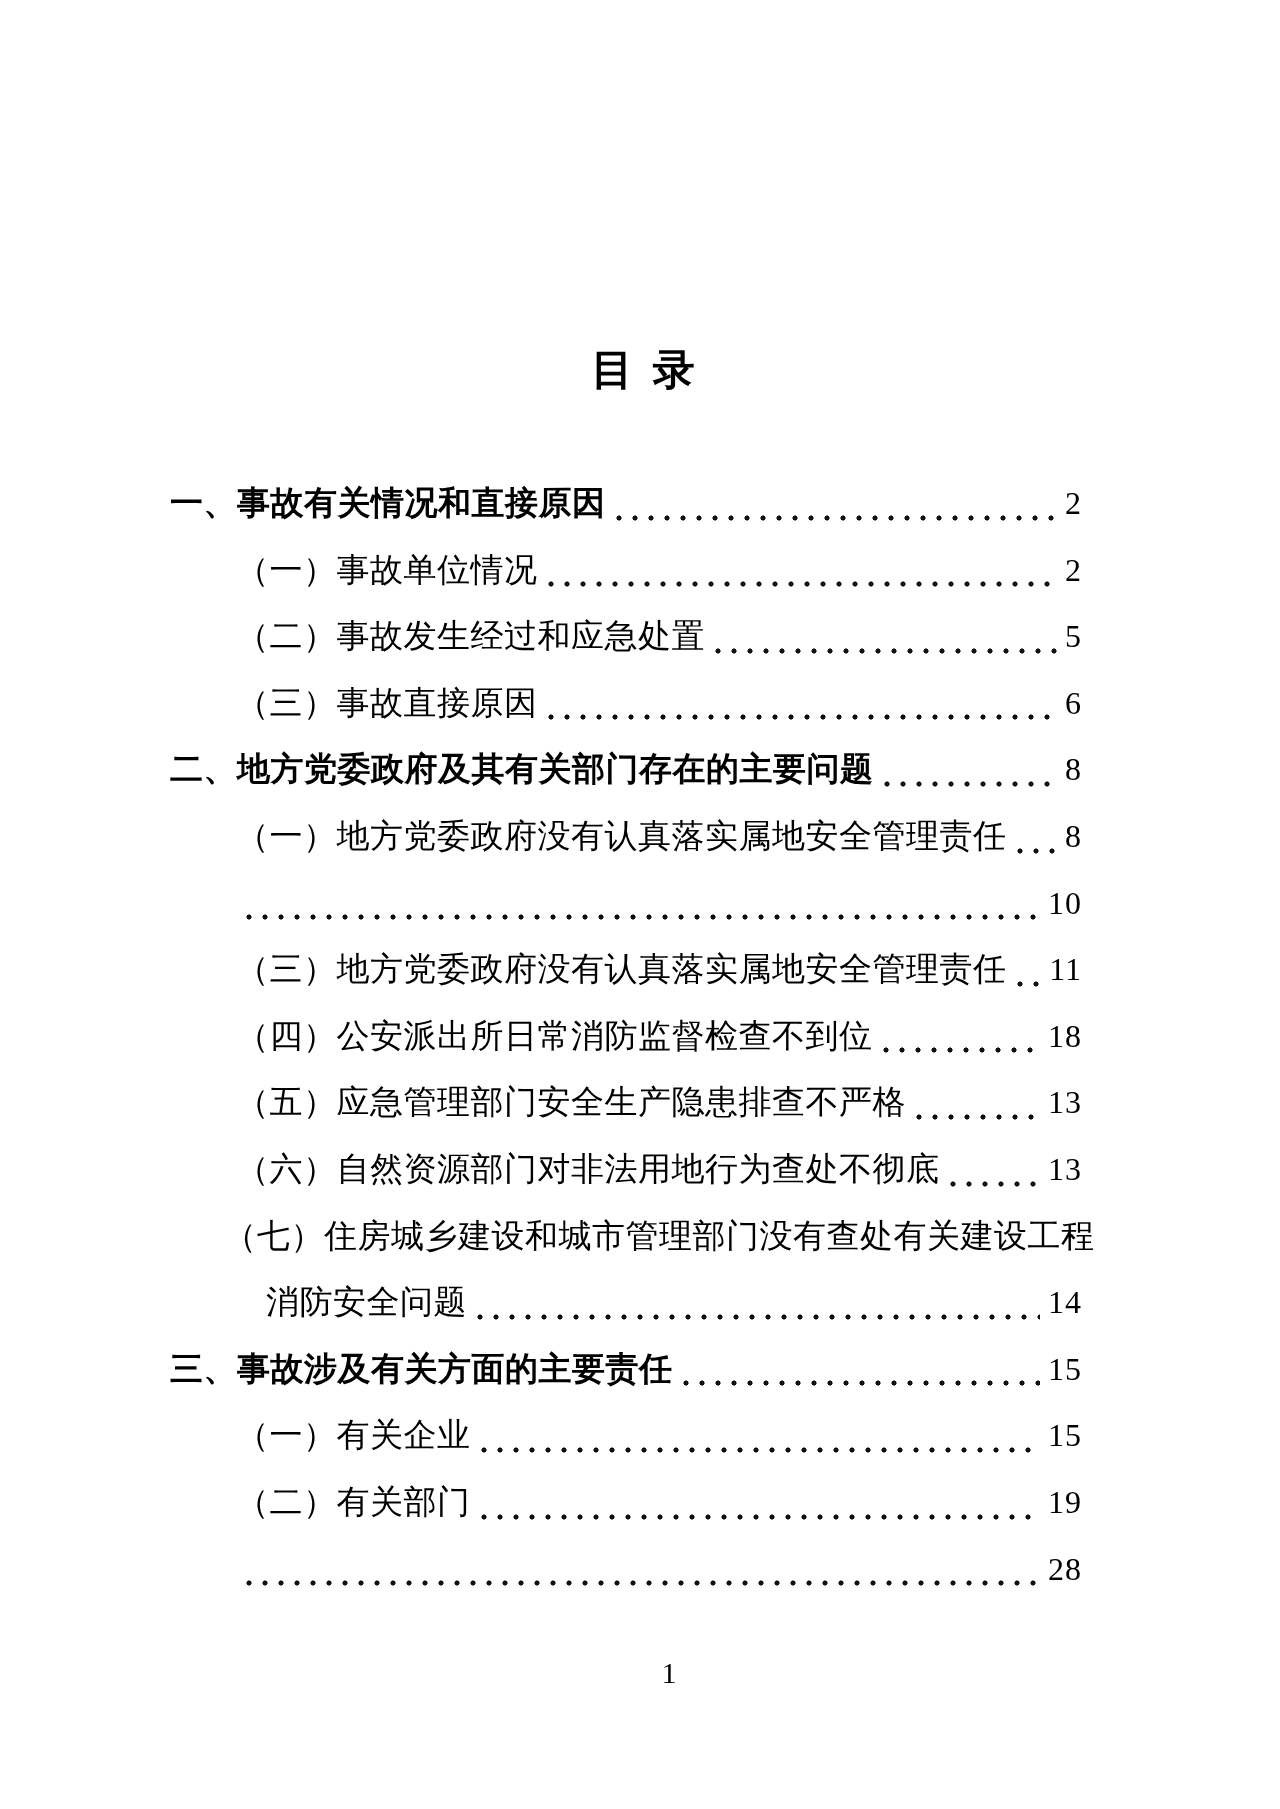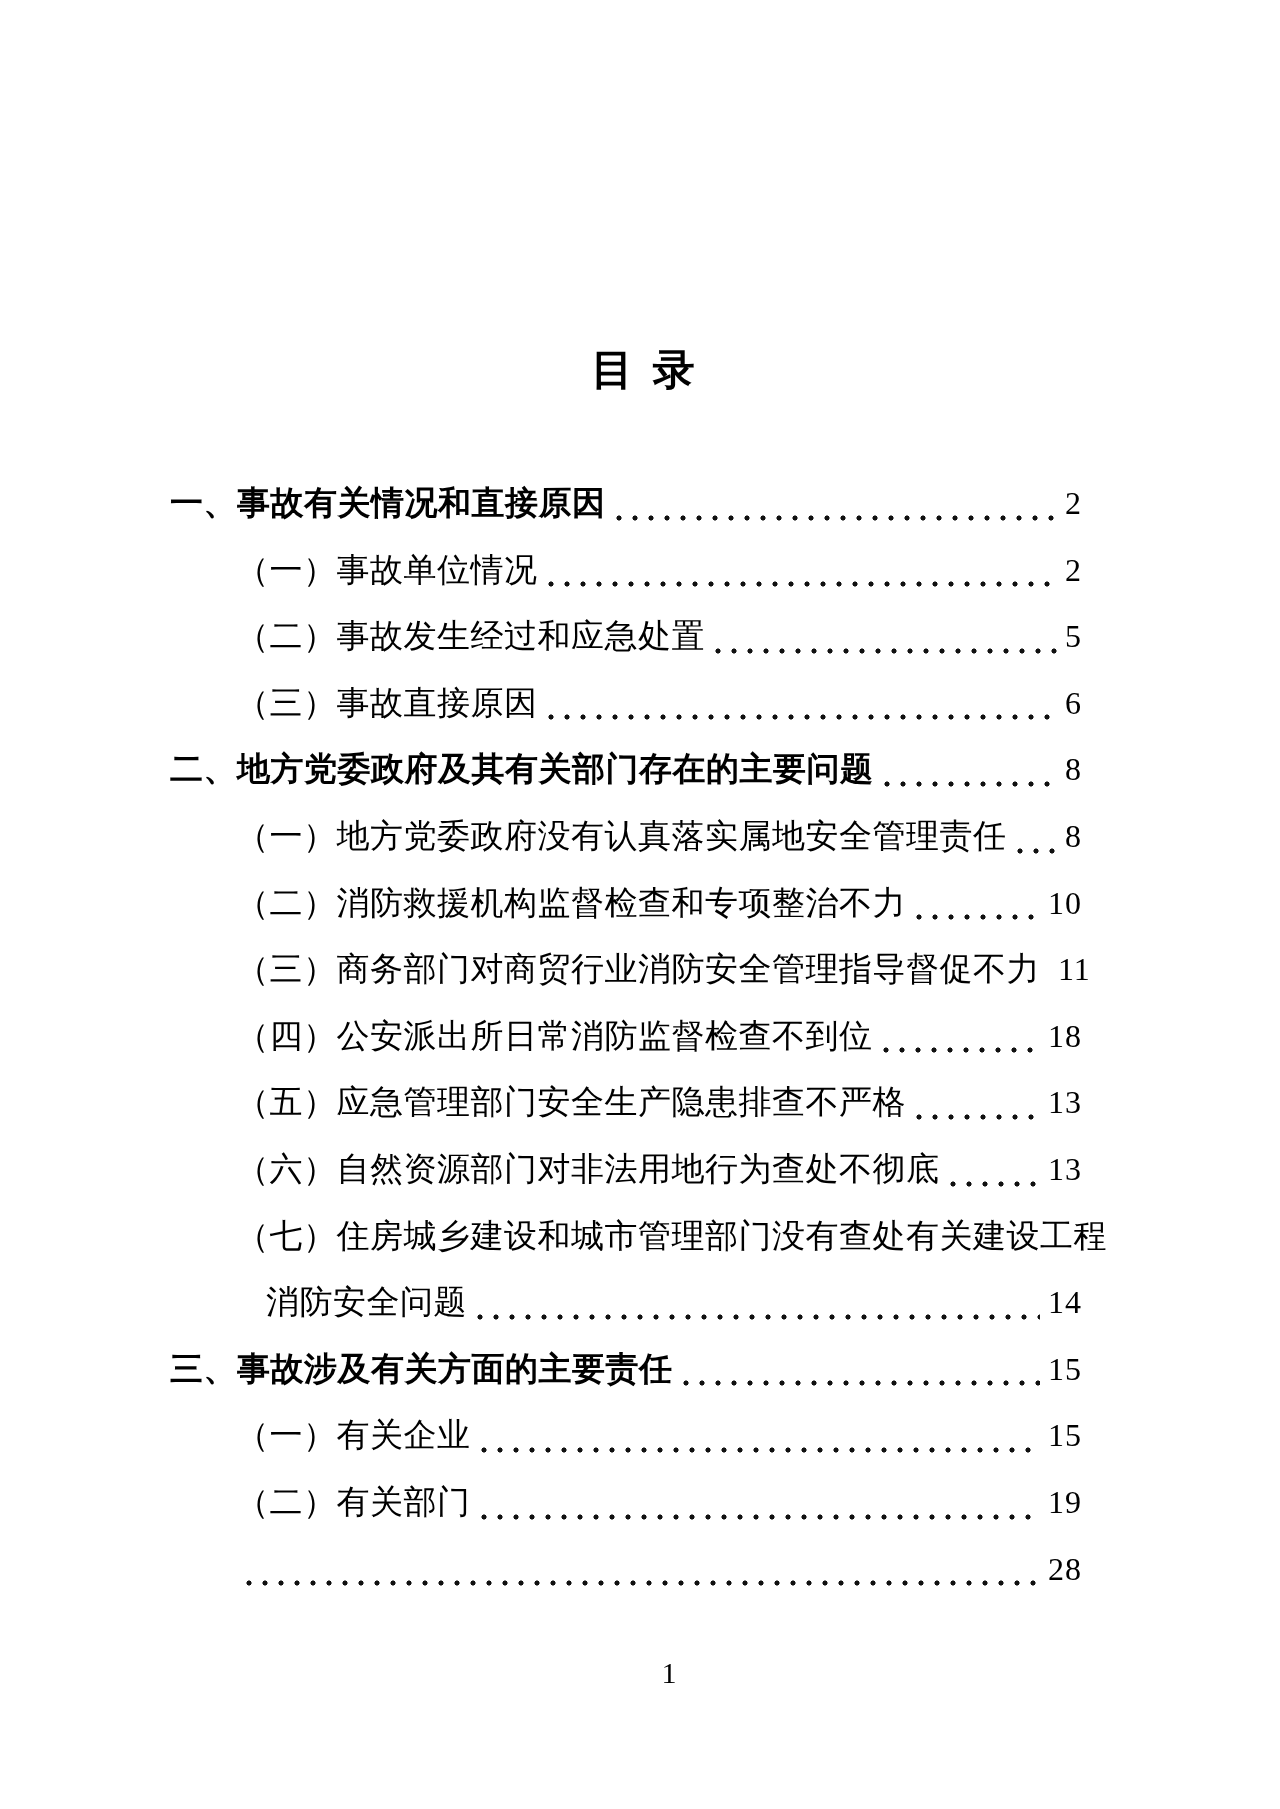--- a/index.html
+++ b/index.html
@@ -43,21 +43,21 @@
   .row .label { flex: 0 0 auto; }
   .chapter .label {
     font-weight: 700;
     font-family: "Liberation Sans", "DejaVu Sans", sans-serif;
     letter-spacing: 0.5px;
   }
   .sub .label, .cont .label {
     font-family: "Liberation Serif", "DejaVu Serif", serif;
     letter-spacing: 0.5px;
   }
-  .sub { margin-left: 66px; }   
+  .sub { margin-left: 66px; justify-content: center; }   
   .cont { margin-left: 96px; }
   .leader {
     flex: 1 1 auto;
     position: relative;
     margin: 0 8px 0 10px;
     min-width: 0;
     overflow: hidden;
   }
   .leader::after {
     content: '';
@@ -125,27 +125,26 @@
       <span class="pagenum">8</span>
     </div>
 
     <div class="row sub">
       <span class="label">（一）地方党委政府没有认真落实属地安全管理责任</span>
       <span class="leader"></span>
       <span class="pagenum">8</span>
     </div>
 
     <div class="row sub">
-      <span class="label">（二）消防救援机构监督检查和专项整治不力</span>
       <span class="leader"></span>
       <span class="pagenum">10</span>
     </div>
 
     <div class="row sub">
-      <span class="label">（三）商务部门对商贸行业消防安全管理指导督促不力</span>
+      <span class="label">（三）地方党委政府没有认真落实属地安全管理责任</span>
       <span class="leader"></span>
       <span class="pagenum">11</span>
     </div>
 
     <div class="row sub">
       <span class="label">（四）公安派出所日常消防监督检查不到位</span>
       <span class="leader"></span>
       <span class="pagenum">18</span>
     </div>
 

